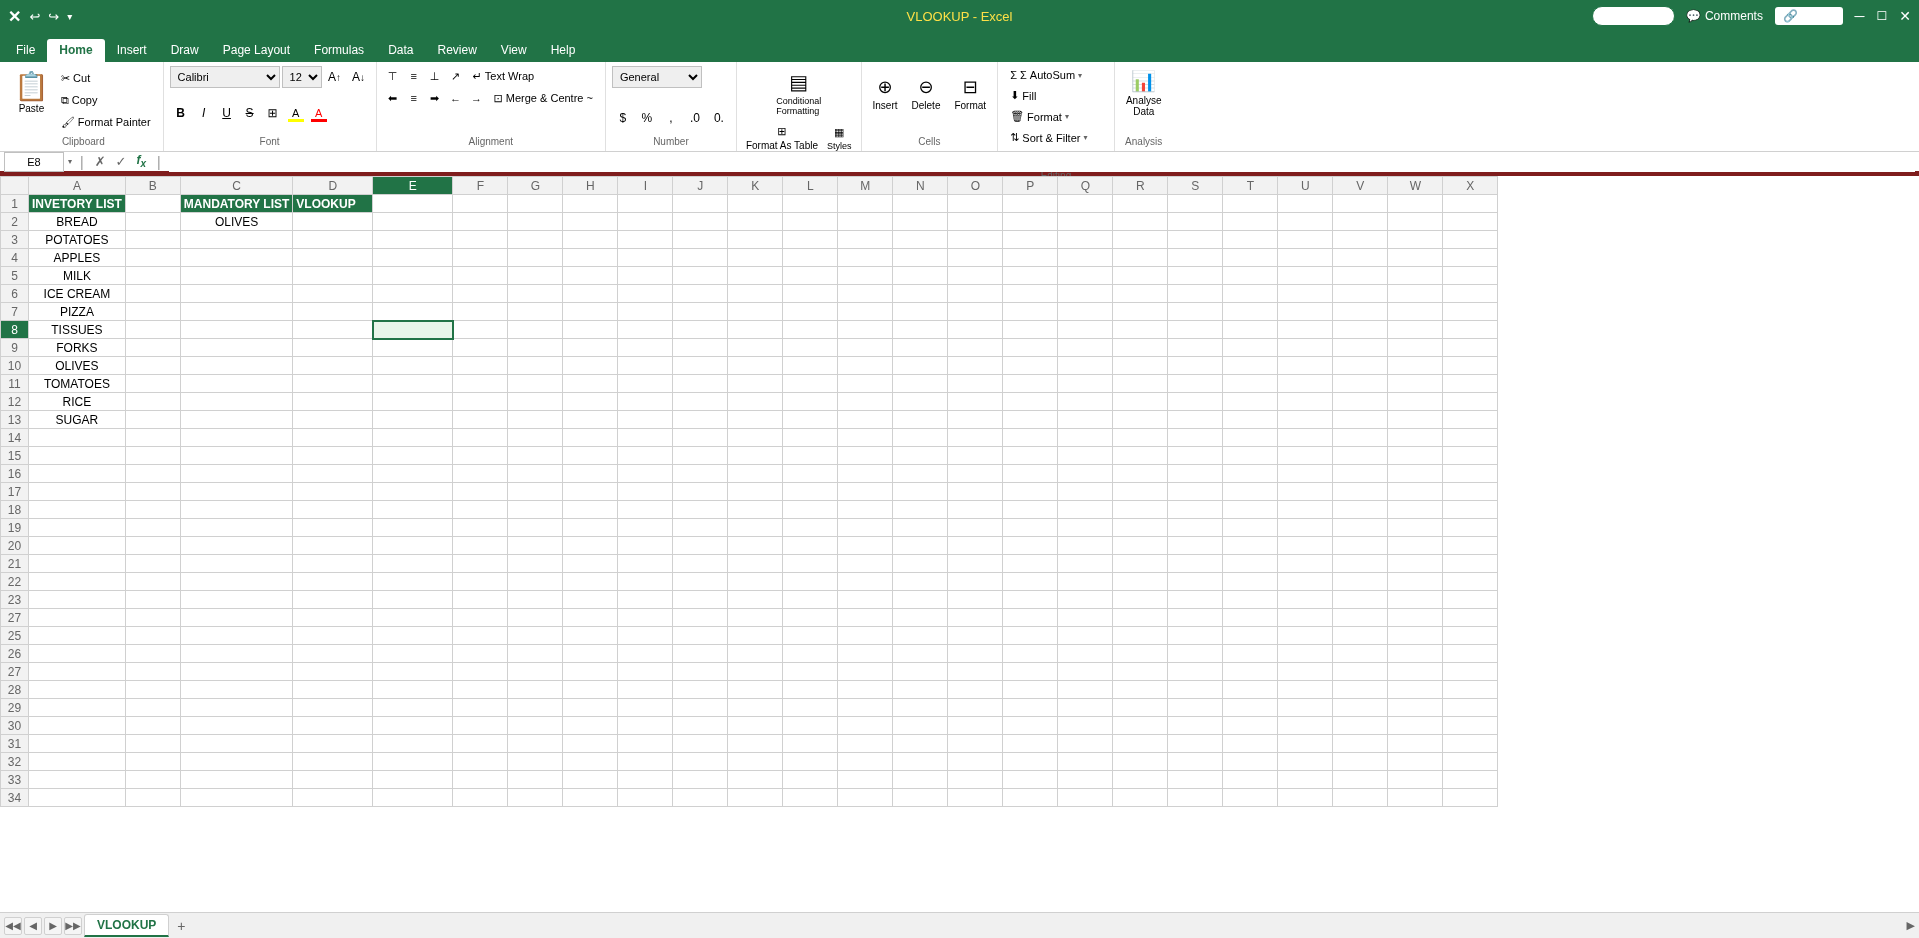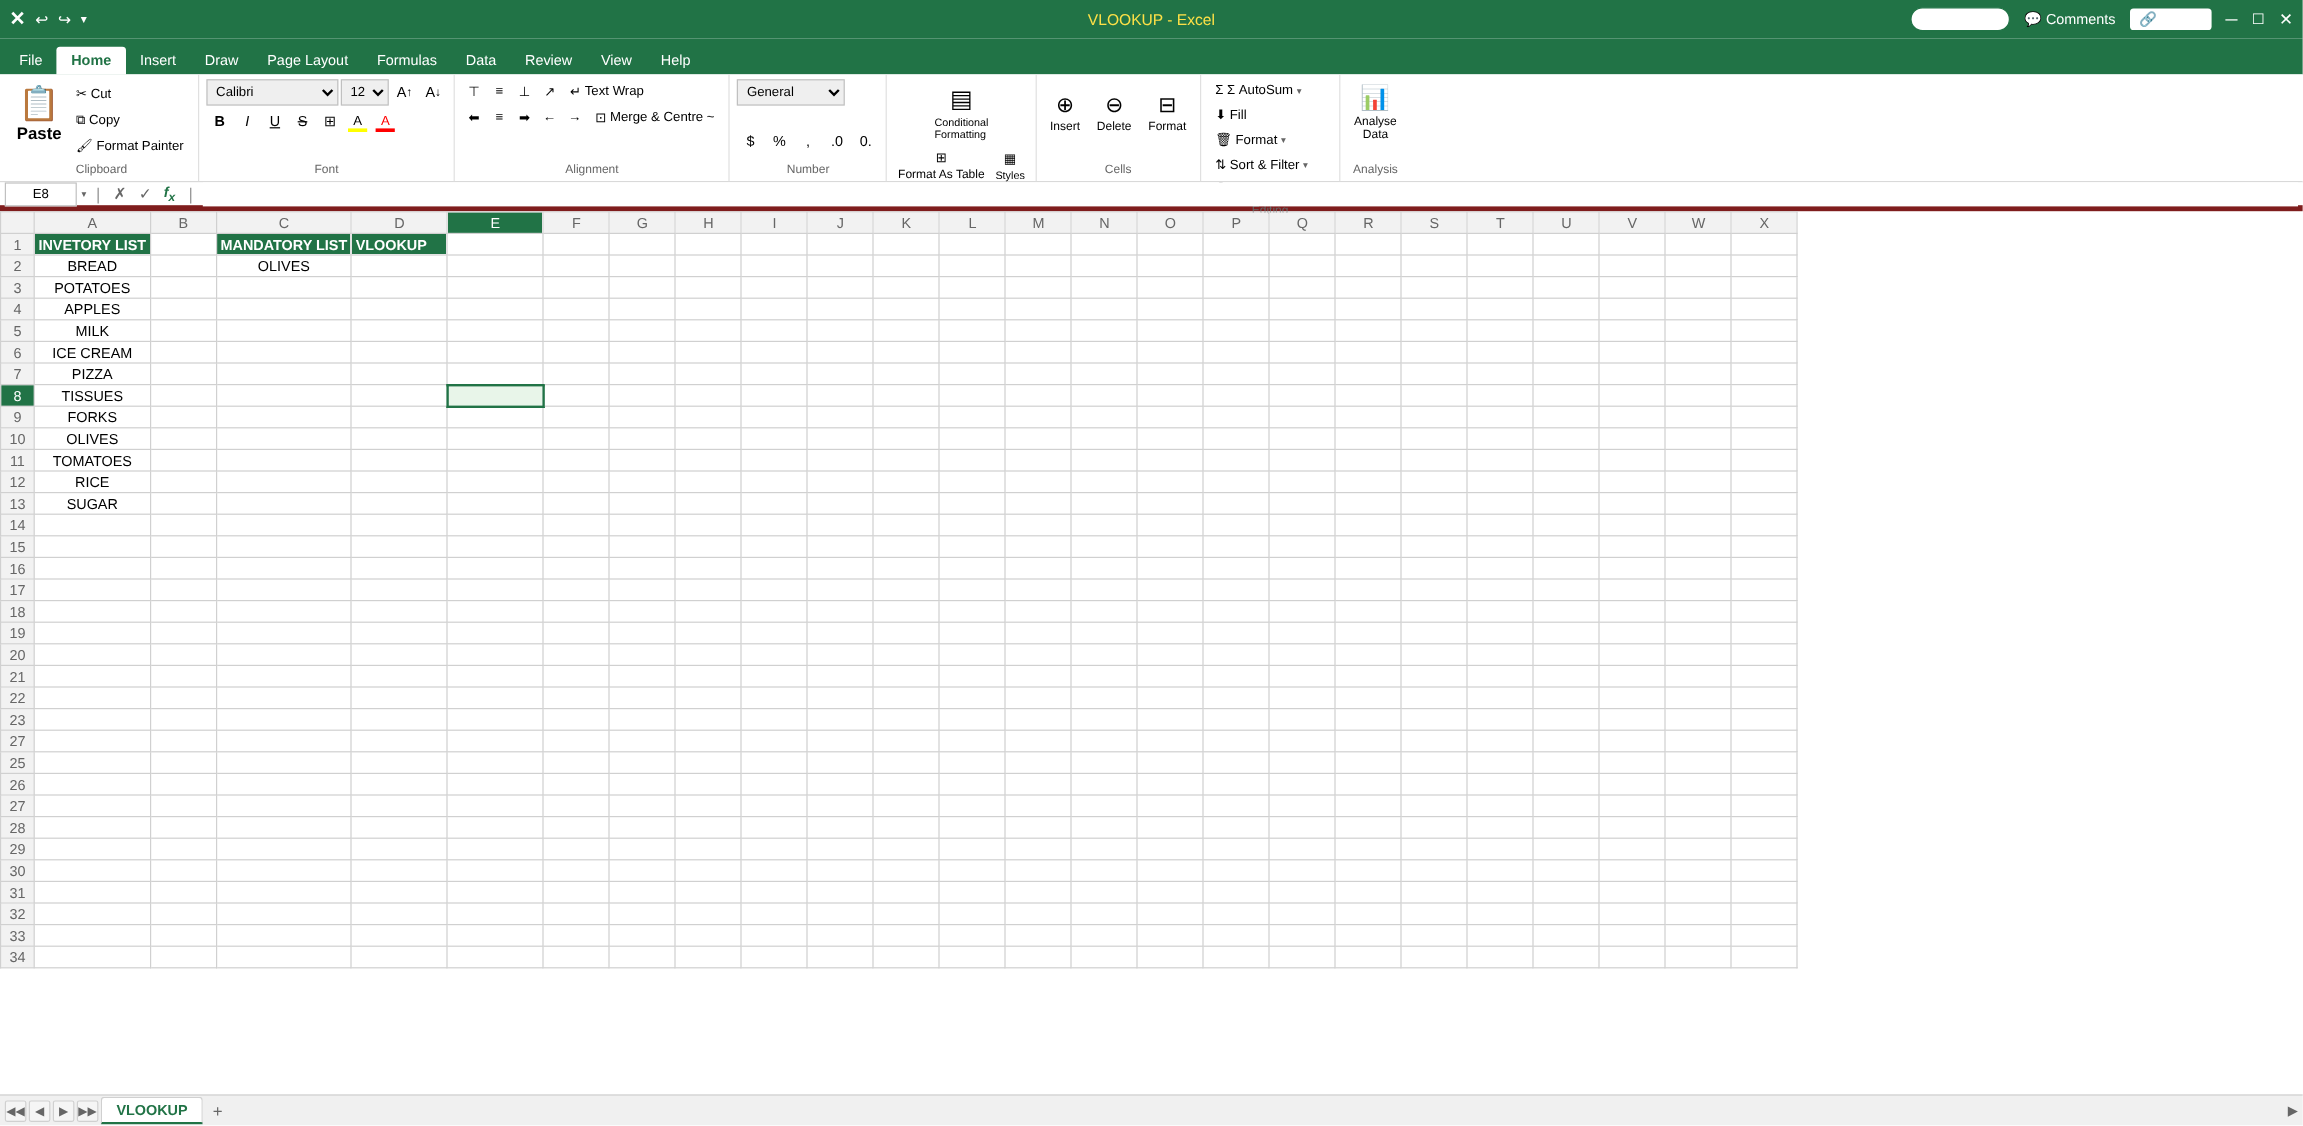--- a/index.html
+++ b/index.html
@@ -332,42 +332,42 @@
   <div class="ribbon-tab">View</div>
   <div class="ribbon-tab">Help</div>
 </div>
 
 <div class="ribbon">
 
   <div class="ribbon-group">
     <div style="display:flex;align-items:stretch;flex:1;gap:2px;">
       <div class="paste-btn">
         <span style="font-size:28px;">📋</span>
-        <span style="font-size:14px;font-weight:bold;">Paste</span>
+        <span style="font-size:10px;">Paste</span>
       </div>
       <div style="display:flex;flex-direction:column;justify-content:center;gap:3px;">
         <div class="ribbon-small-btn">
           <span>✂</span>
           <span>Cut</span>
         </div>
         <div class="ribbon-small-btn">
           <span>⧉</span>
           <span>Copy</span>
         </div>
         <div class="ribbon-small-btn">
           <span>🖌</span>
           <span>Format Painter</span>
         </div>
       </div>
     </div>
     <div class="ribbon-group-label">Clipboard</div>
   </div>
 
   <div class="ribbon-group">
-    <div style="display:flex;flex-direction:column;gap:2px;">
+    <div style="display:flex;flex-direction:column;gap:14px;">
       <div style="display:flex;align-items:center;gap:2px;">
         <select class="font-select">
           <option>Calibri</option>
         </select>
         <select class="font-size-select">
           <option>12</option>
         </select>
         <div class="font-btn">A<sup>↑</sup></div>
         <div class="font-btn">A<sub>↓</sub></div>
       </div>

